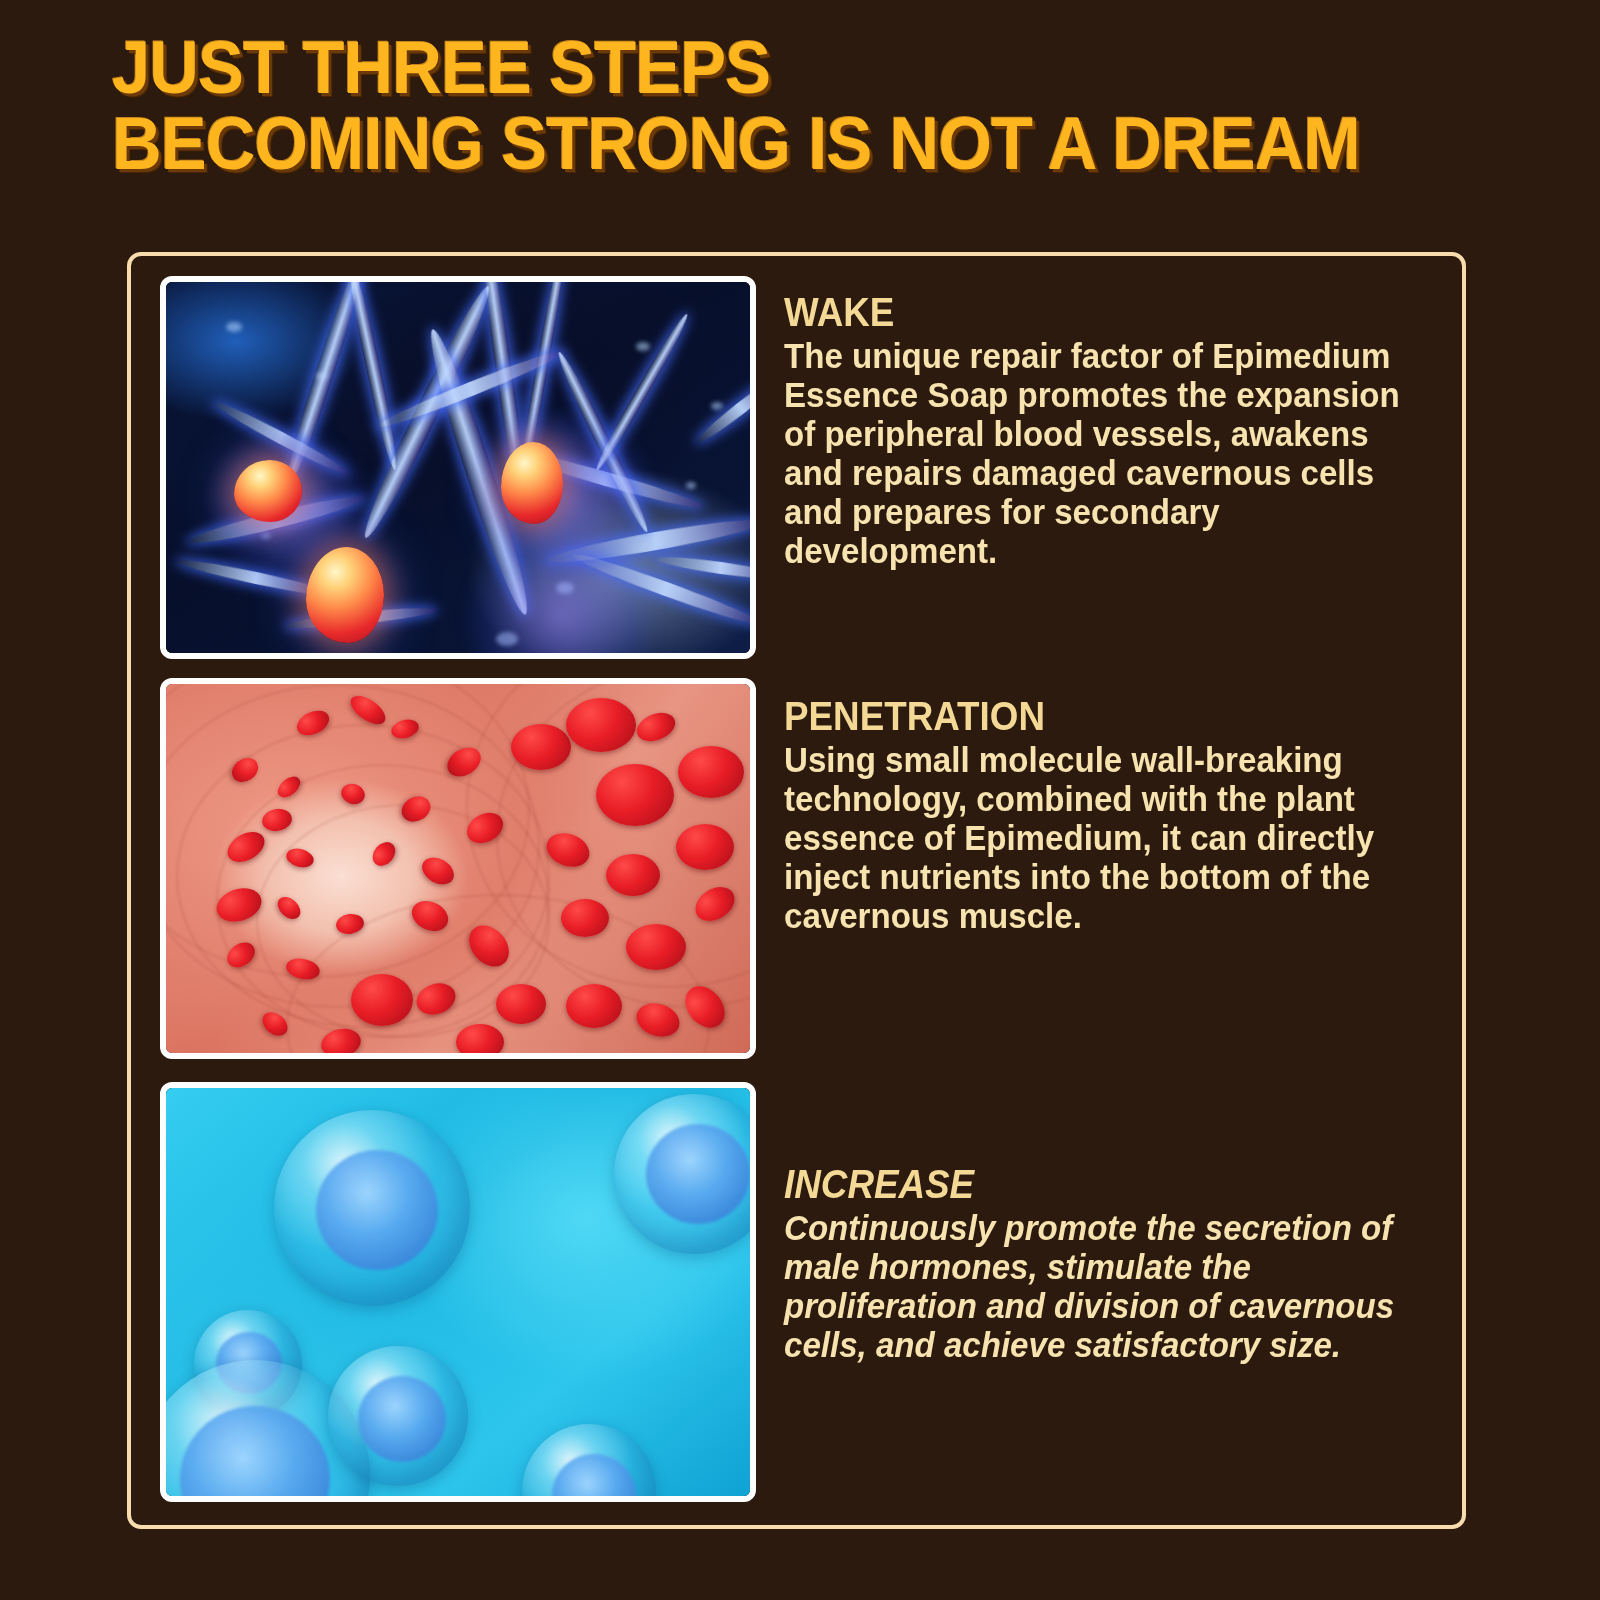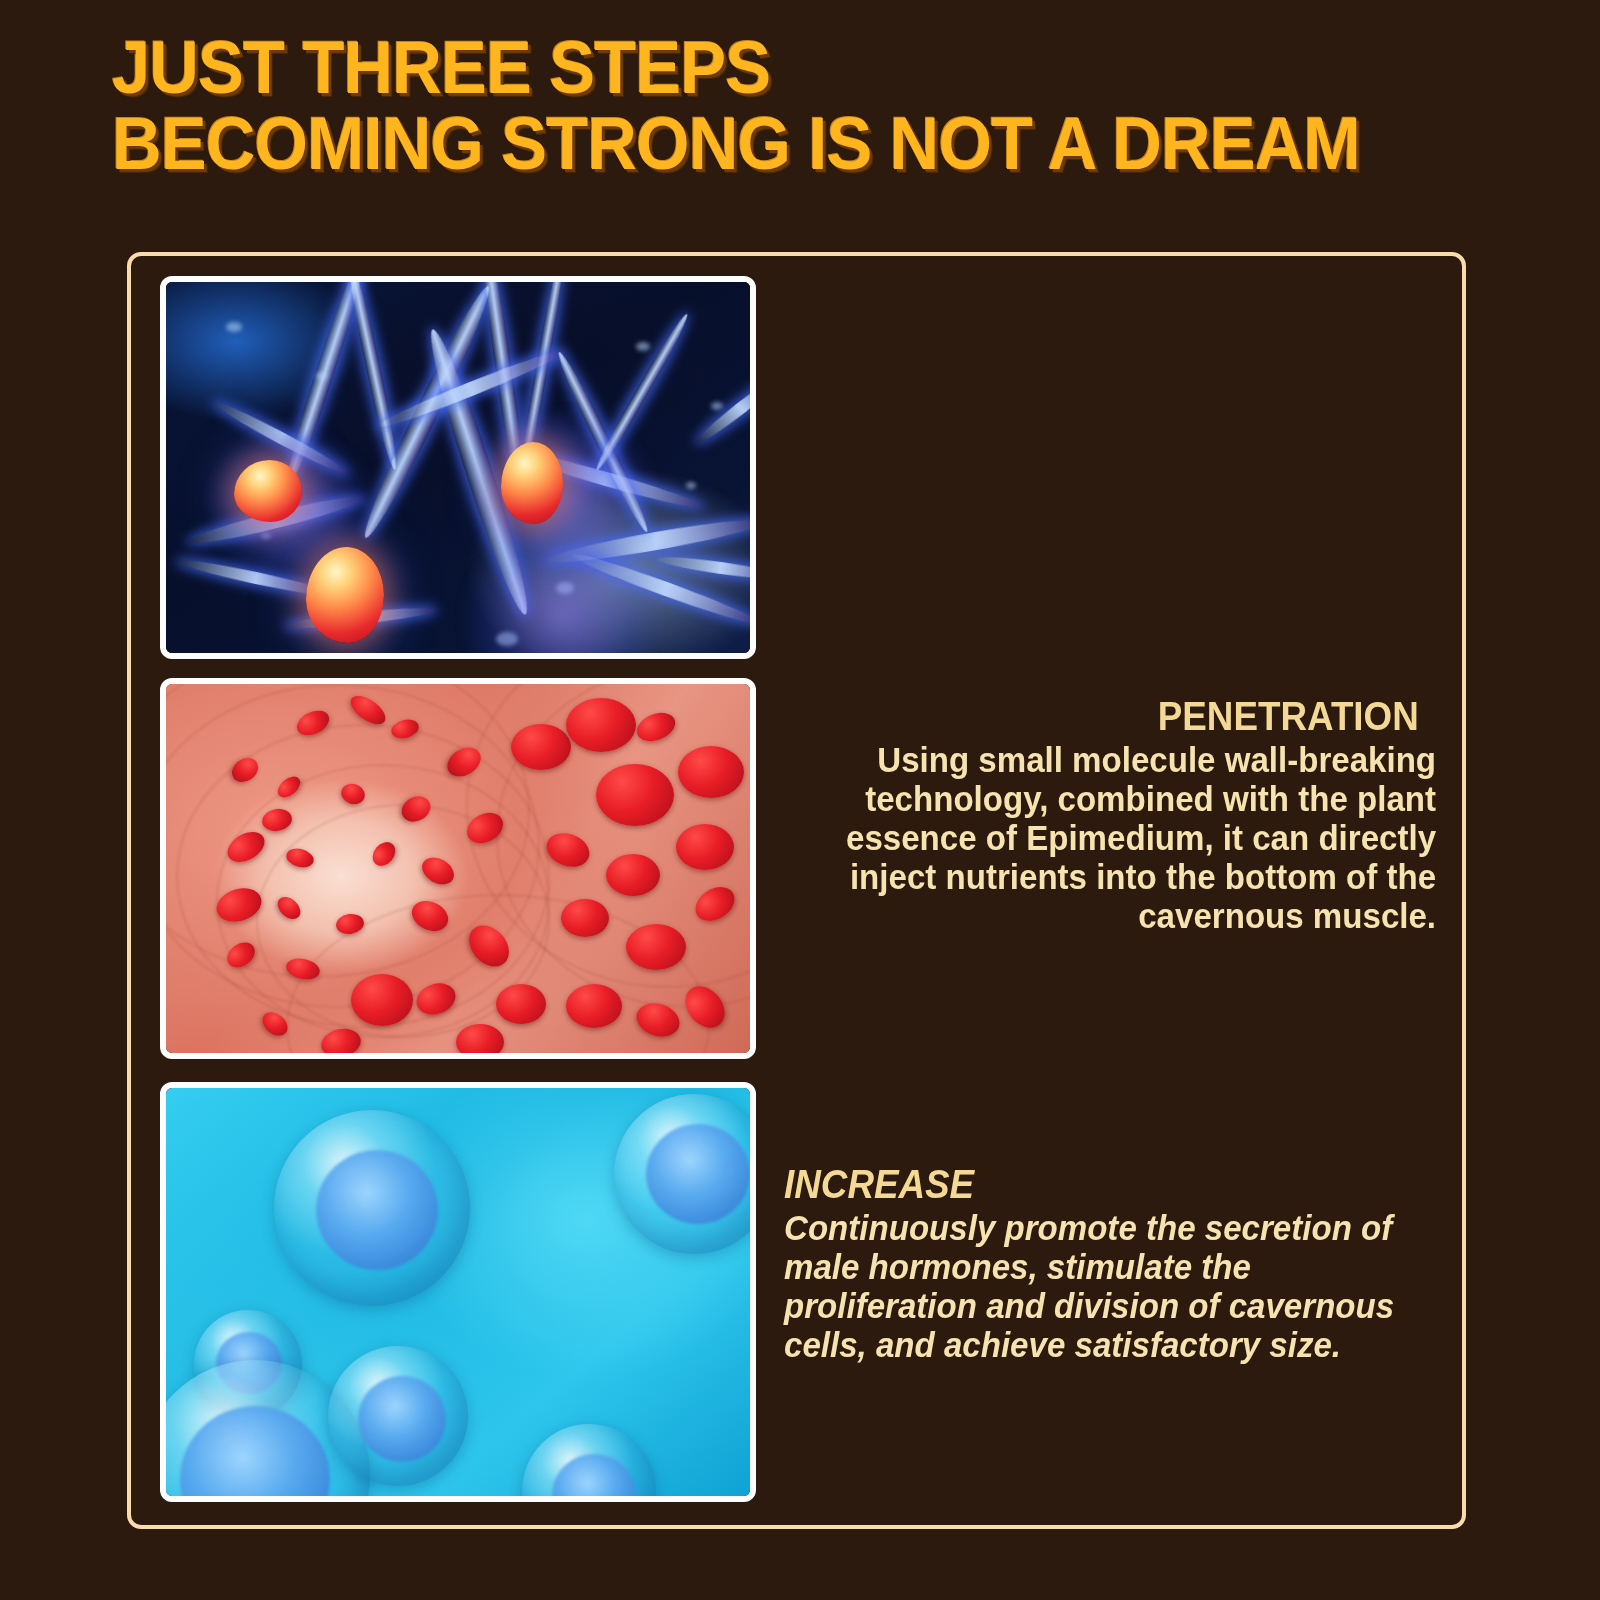--- a/index.html
+++ b/index.html
@@ -173,21 +173,21 @@
     opacity: 0.92;
   }
 
   
   .text-col {
     flex: 1 1 auto;
     padding-left: 28px;
     padding-top: 0px;
   }
   .row-1 .text-col { padding-top: 14px; }
-  .row-2 .text-col { padding-top: 16px; text-align: right; }
+  .row-2 .text-col { padding-top: 16px; }
   .row-3 .text-col { padding-top: 80px; font-style: italic; }
 
   .step-heading {
     font-family: "Liberation Sans Narrow", "Liberation Sans", sans-serif;
     font-weight: 700;
     font-size: 40px;
     line-height: 44px;
     color: #f3d995;
     letter-spacing: 0px;
     transform: scaleX(0.92);
@@ -254,20 +254,24 @@
 
         <div class="soma-halo" style="left:40px;top:150px;width:170px;height:150px;"></div>
         <div class="soma" style="left:68px;top:178px;width:68px;height:62px;"></div>
 
         <div class="soma-halo" style="left:295px;top:245px;width:200px;height:180px;"></div>
         <div class="soma" style="left:140px;top:265px;width:78px;height:96px;"></div>
 
         <div class="soma-halo" style="left:310px;top:130px;width:180px;height:170px;"></div>
         <div class="soma" style="left:335px;top:160px;width:62px;height:82px;"></div>
       </div>
+    </div>
+    <div class="text-col">
+      <div class="step-heading">WAKE</div>
+      <div class="step-body">The unique repair factor of Epimedium Essence Soap promotes the expansion of peripheral blood vessels, awakens and repairs damaged cavernous cells and prepares for secondary development.</div>
     </div>
   </div>
 
   <div class="row row-2">
     <div class="img-card">
       <div class="img-inner">
         <div class="blood-bg"></div>
 
         <div class="vessel-wrinkle" style="left:-60px;top:-40px;width:420px;height:330px;"></div>
         <div class="vessel-wrinkle" style="left:-30px;top:0px;width:400px;height:320px;"></div>

